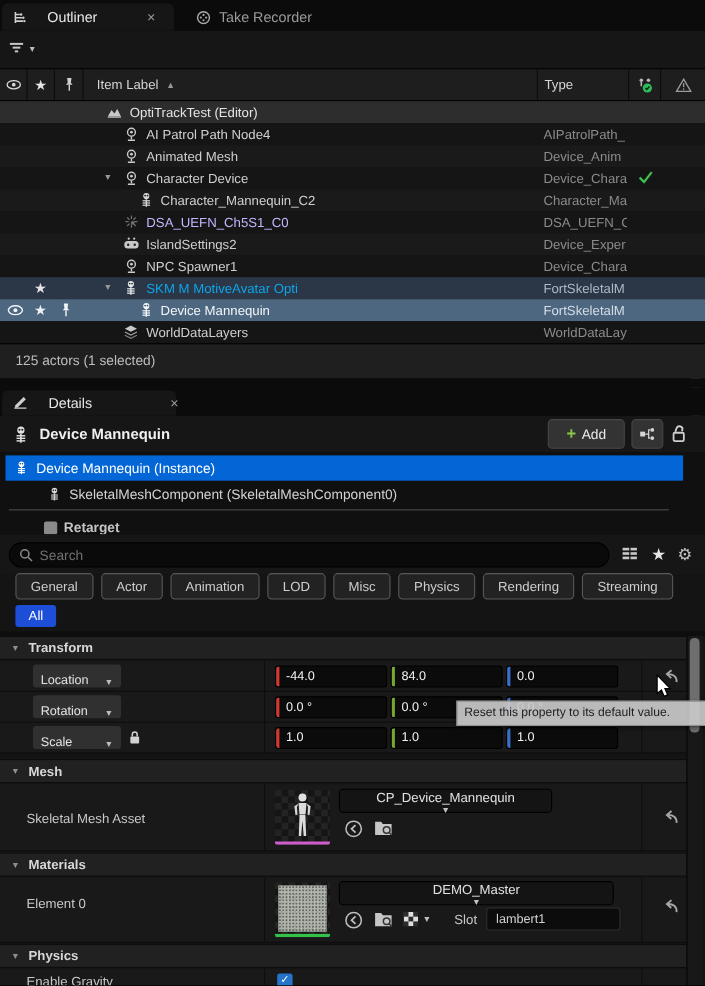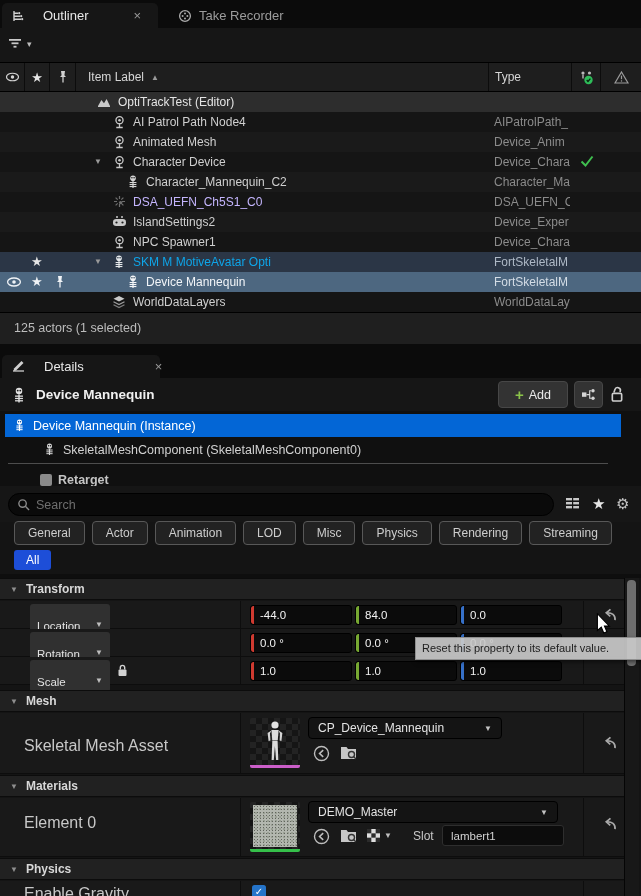--- a/index.html
+++ b/index.html
@@ -83,38 +83,38 @@
     padding:0 12px; }
 
   .sechead { position:absolute; left:0; width:627px; height:22px; background:#212121;
     border-bottom:1px solid #0c0c0c; border-top:1px solid #0c0c0c;
     display:flex; align-items:center; color:#d8d8d8; font-weight:bold; font-size:12px; }
   .sechead .arr { font-size:8px; color:#8e8e8e; margin:0 8px 0 10px; }
 
   .prow { position:absolute; left:0; width:627px; background:#191919; border-bottom:1px solid #0d0d0d; }
   .vline1 { position:absolute; left:240px; top:0; bottom:0; width:1px; background:#0d0d0d; }
   .vline2 { position:absolute; left:583px; top:0; bottom:0; width:1px; background:#0d0d0d; }
-  .pname { position:absolute; left:24px; color:#c8c8c8; font-size:16px; white-space:nowrap; }
+  .pname { position:absolute; left:24px; color:#c8c8c8; font-size:12px; white-space:nowrap; }
   .drop { position:absolute; top:3px; left:30px; width:80px; height:21px; background:#303030;
-    border-radius:3px; display:flex; align-items:flex-start; justify-content:space-between;
-    padding:16px 7px; color:#e2e2e2; font-size:11.5px; }
+    border-radius:3px; display:flex; align-items:flex-end; justify-content:space-between;
+    padding:0 7px; color:#e2e2e2; font-size:11.5px; }
   .drop .chev { font-size:8px; color:#bdbdbd; }
   .vfield { position:absolute; top:4px; height:20px; width:102px; background:#0b0b0b;
     border:1px solid #000; border-radius:3px; display:flex; align-items:center;
     color:#f2f2f2; font-size:11.5px; overflow:hidden; }
   .vbar { width:3px; align-self:stretch; margin-right:6px; border-radius:2px 0 0 2px; }
   .fx { left:250px; } .fy { left:355px; } .fz { left:460px; }
 
   .thumb { position:absolute; width:50px; height:50px;
     background: repeating-conic-gradient(#151515 0% 25%, #232323 0% 50%) 0 0 / 12px 12px;
     border-radius:2px; overflow:hidden; }
   .thumb .strip { position:absolute; left:0; right:0; bottom:0; height:3px; }
   .combo { position:absolute; height:22px; background:#141414; border:1px solid #000;
     border-radius:4px; display:flex; align-items:center; justify-content:space-between;
-    padding:0 9px; color:#e3e3e3; font-size:12px; }
+    padding:0 9px; color:#e3e3e3; font-size:12px;flex-direction:column; }
   .combo .chev { font-size:8px; color:#c2c2c2; }
   .resetbtn { position:absolute; width:18px; height:16px; }
 
   .slotinput { position:absolute; height:21px; background:#0c0c0c; border:1px solid #2e2e2e;
     border-radius:3px; color:#d2d2d2; font-size:11.5px; padding:0 8px;
     font-family:"Liberation Sans",sans-serif; outline:none; }
 
   .speck { position:absolute; left:3px; top:3px; right:3px; bottom:5px;
     background:
       radial-gradient(circle, #61655d 0.8px, transparent 1px) 0 0/3px 3px,

